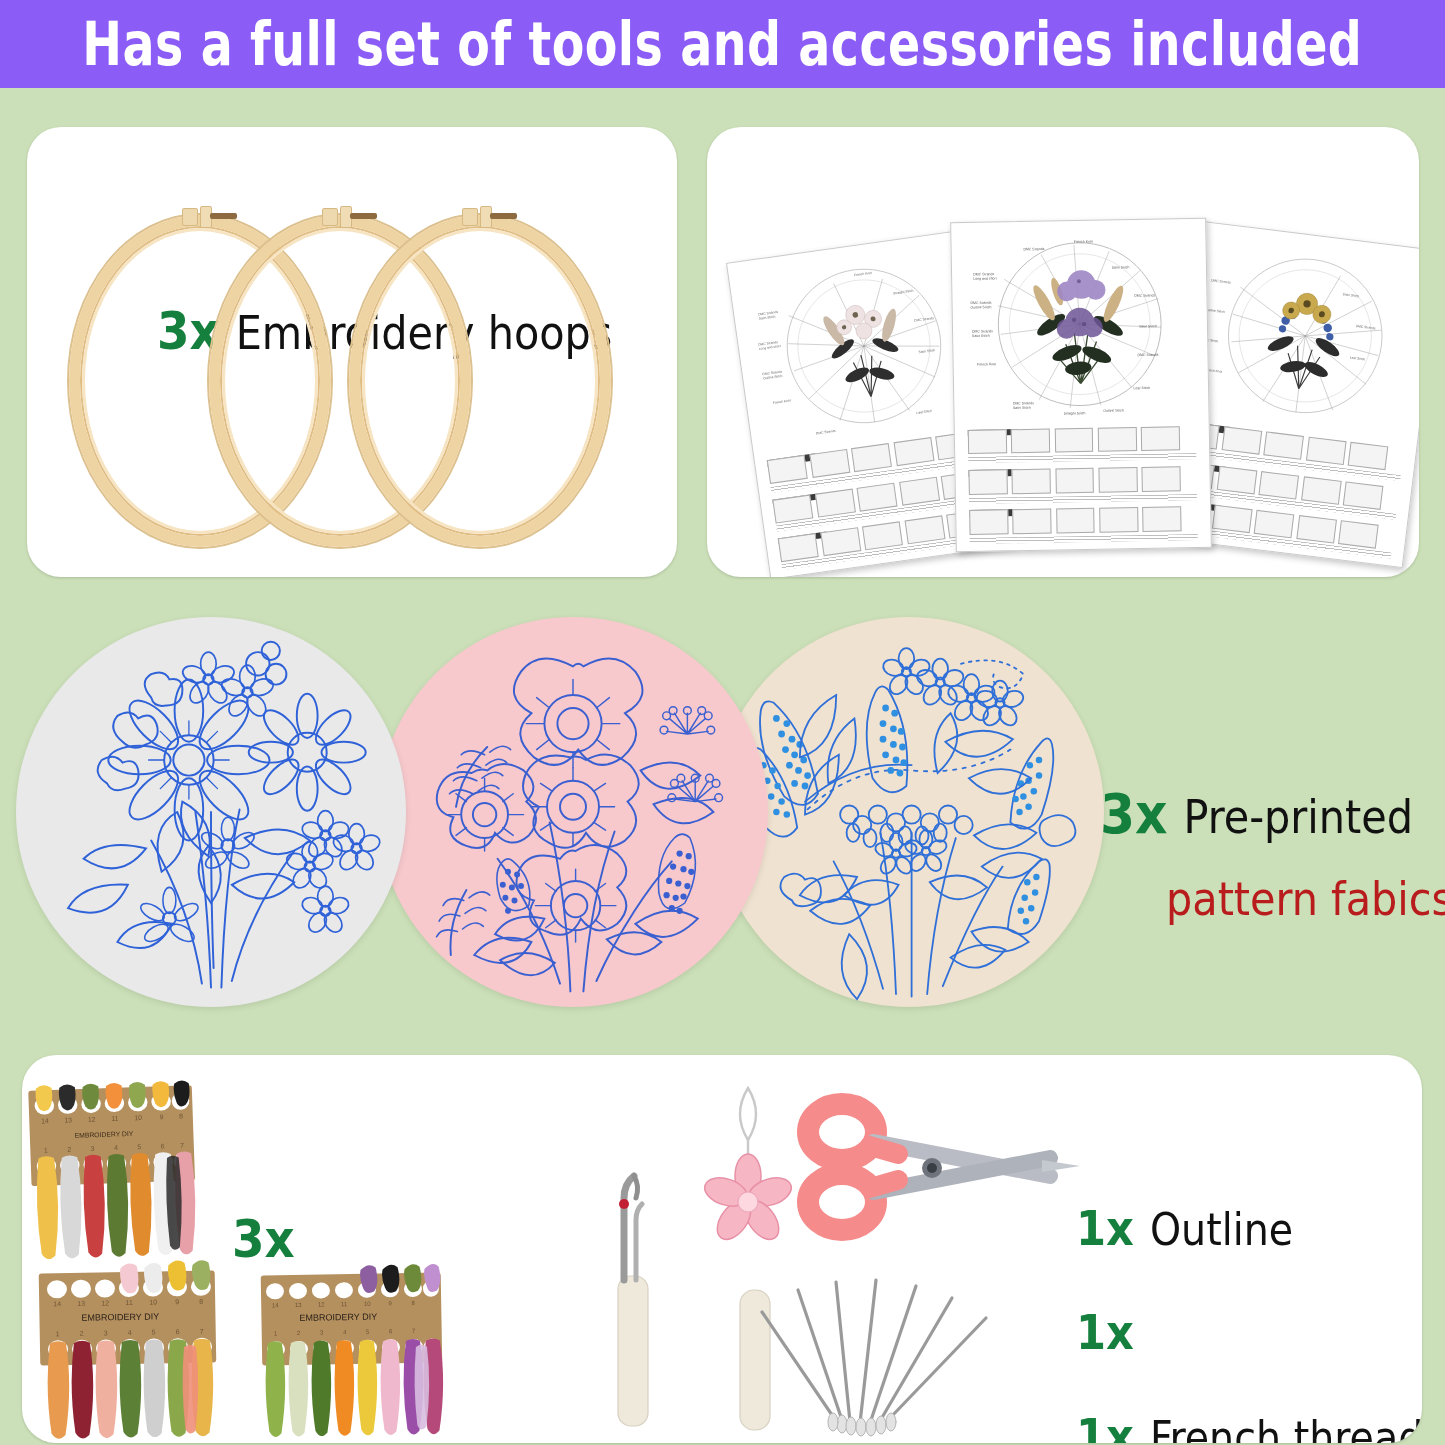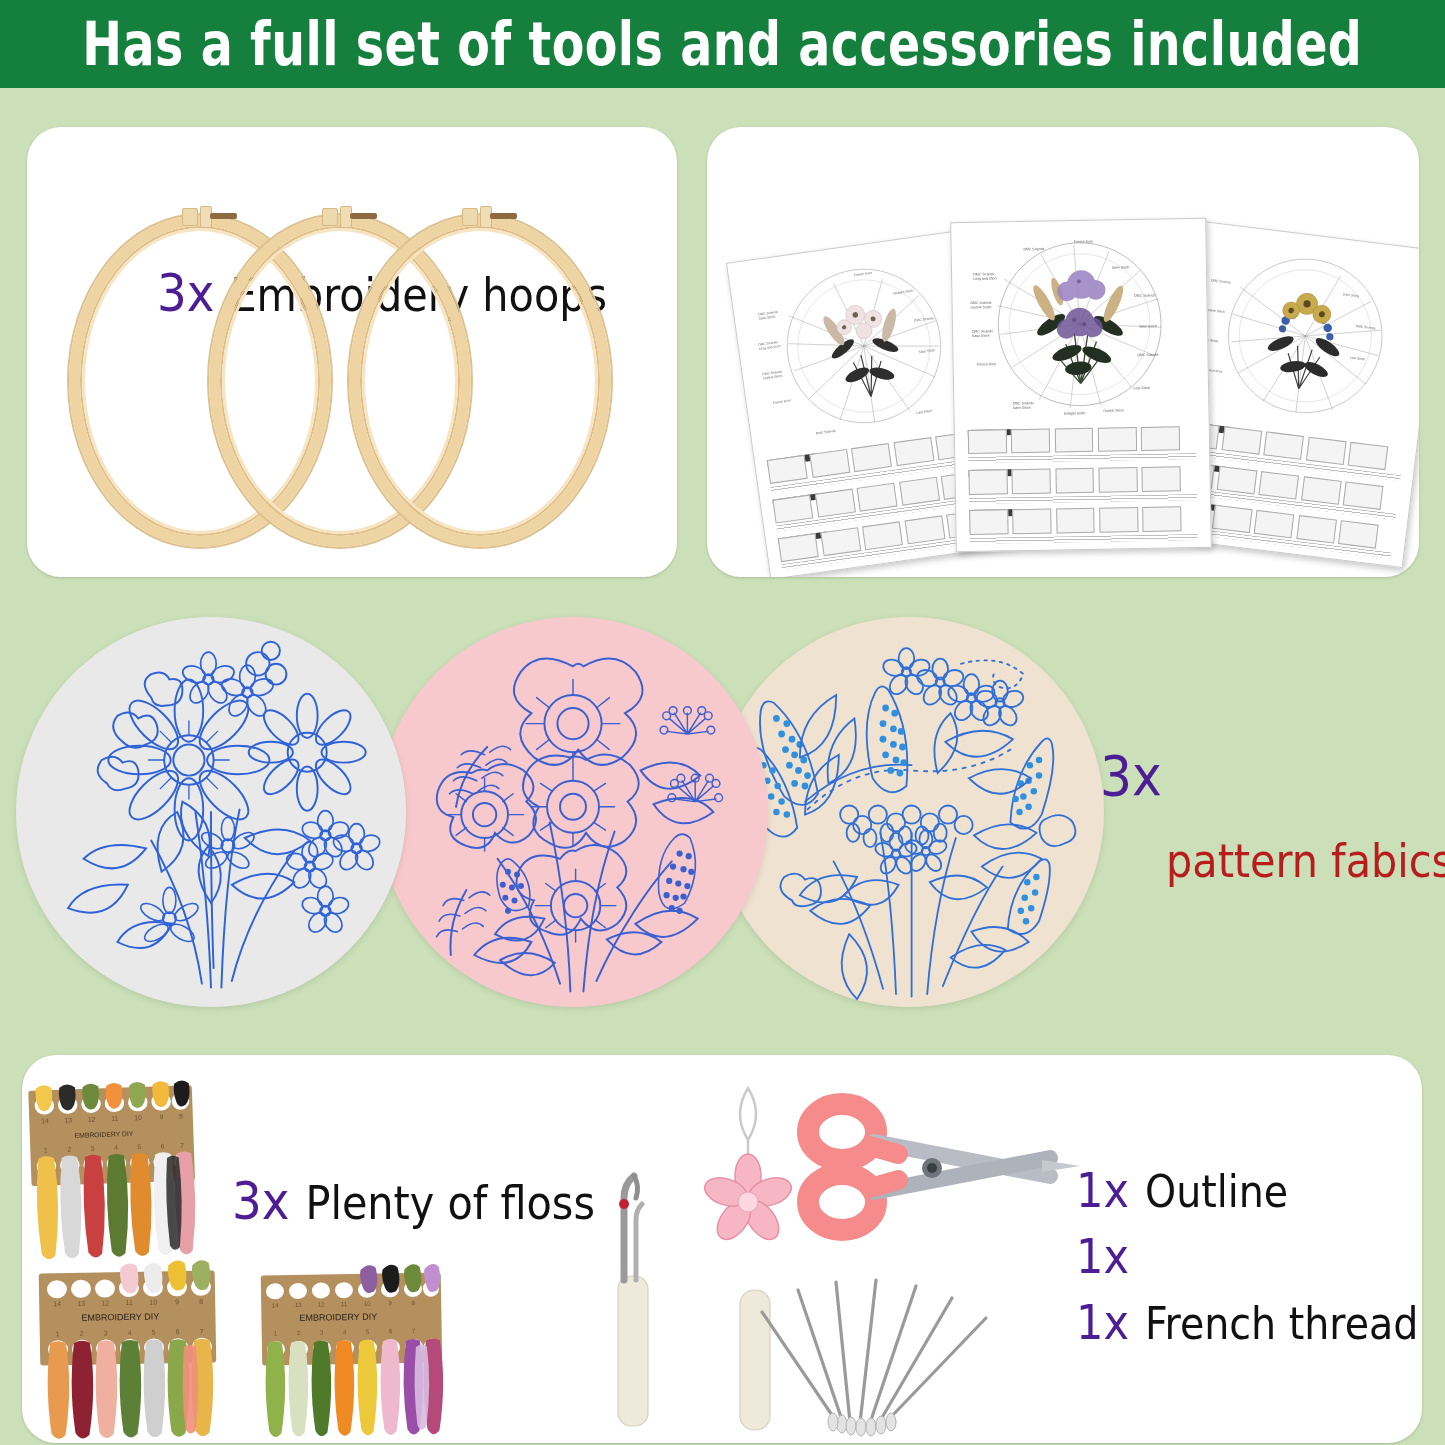--- a/index.html
+++ b/index.html
@@ -7,21 +7,21 @@
   html,body { width:1445px; height:1445px; }
   body {
     font-family:"Liberation Sans", sans-serif;
     background:#cbe0b8;
     position:relative;
     overflow:hidden;
   }
   
   .header {
     position:absolute; left:0; top:0; width:1445px; height:88px;
-    background:#15803d;
+    background:#8b5cf6;
     display:flex; align-items:center; justify-content:center;
   }
   .header-title {
     font-size:60px; font-weight:bold; color:#ffffff;
     font-family:"Liberation Sans Narrow","DejaVu Sans Condensed","Liberation Sans",sans-serif;
     transform:scaleX(0.88);
     letter-spacing:0.5px;
     white-space:nowrap;
   }
   
@@ -30,22 +30,23 @@
     box-shadow:0 1px 3px rgba(0,0,0,0.16);
     overflow:hidden;
   }
   #card-hoops   { left:27px;  top:127px;  width:650px; height:450px; }
   #card-instr   { left:707px; top:127px;  width:712px; height:450px; }
   #card-tools   { left:22px;  top:1055px; width:1400px;height:388px; }
 
   
   .card-title { position:absolute; display:flex; align-items:baseline; white-space:nowrap; }
   .qty {
-    color:#4c1d95; font-weight:normal; font-size:52px; line-height:1;
+    color:#15803d; font-weight:bold; font-size:52px; line-height:1;
     font-family:"Liberation Sans Narrow","DejaVu Sans Condensed","Liberation Sans",sans-serif;
+    margin-top:38px;
   }
   .lbl {
     color:#111111; font-size:46px; line-height:1; margin-left:16px;
     font-family:"Liberation Sans Narrow","DejaVu Sans Condensed","Liberation Sans",sans-serif;
   }
   #title-hoops { left:130px; top:140px; }
 
   
   .hoop-wrap { position:absolute; left:0; top:70px; width:650px; height:380px; }
   .hoop {
@@ -922,20 +923,21 @@
       <g>
         <path d="M60 218 q-14 -8 -6 -18 q10 -6 16 2 q10 -4 12 6 q2 12 -10 14 q-10 2 -12 -4z"></path>
         <path d="M254 156 q14 -8 22 2 q6 12 -6 16 q-12 6 -18 -4 q-4 -10 2 -14z"></path>
       </g>
     </g>
   </svg>
 </div>
 
 <div id="title-fabrics">
   <span class="qty">3x</span>
+  <span class="lbl">Pre-printed</span>
   <span class="lbl2">pattern fabics</span>
 </div>
 
 <div class="card" id="card-tools">
 
   <div class="floss-card" id="floss1" style="left:2px;top:27px;">
     <svg viewBox="0 0 180 190">
       <rect x="6" y="6" width="168" height="98" rx="3" fill="#b5905f"></rect>
       <g fill="#ffffff">
         <ellipse cx="22" cy="22" rx="10" ry="9"></ellipse>
@@ -1116,21 +1118,20 @@
         <path d="M125 80 q7 -4 14 0 q6 42 -2 90 q-7 8 -12 -2 q-6 -46 0 -88z" fill="#f0b8cc"></path>
         <path d="M148 80 q7 -4 14 0 q6 42 -2 90 q-7 8 -12 -2 q-6 -46 0 -88z" fill="#9a4ea8"></path>
         <path d="M168 80 q7 -4 14 0 q6 42 -2 90 q-7 8 -12 -2 q-6 -46 0 -88z" fill="#b54a7a"></path>
         <path d="M158 86 q6 -4 11 0 q4 38 -2 80 q-6 6 -9 -2 q-4 -40 0 -78z" fill="#d8bde0" opacity="0.9"></path>
       </g>
     </svg>
   </div>
 
   <div class="card-title" id="title-floss" style="left:210px;top:120px;">
     <span class="qty">3x</span>
-    <span class="lbl">Plenty of floss</span>
   </div>
 
   <svg id="tools-svg" style="left:558px;top:25px;" viewBox="0 0 520 365">
 
     <g>
       <rect x="38" y="196" width="30" height="150" rx="13" fill="#efe9dc" stroke="#d8d1c2" stroke-width="1.2"></rect>
       <path d="M44 200 L44 118 q0 -14 10 -22" fill="none" stroke="#9a9a9a" stroke-width="7" stroke-linecap="round"></path>
       <path d="M56 200 L56 140 q0 -10 6 -16" fill="none" stroke="#b0b0b0" stroke-width="5" stroke-linecap="round"></path>
       <path d="M54 96 q6 10 2 22" fill="none" stroke="#8f8f8f" stroke-width="5" stroke-linecap="round"></path>
       <circle cx="44" cy="124" r="5" fill="#c22035"></circle>

